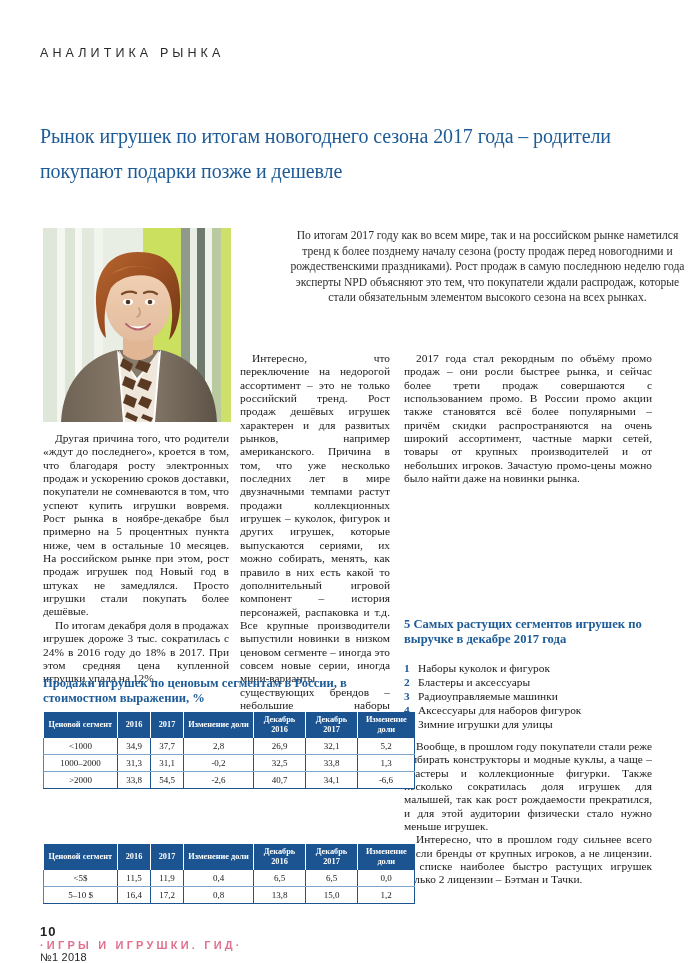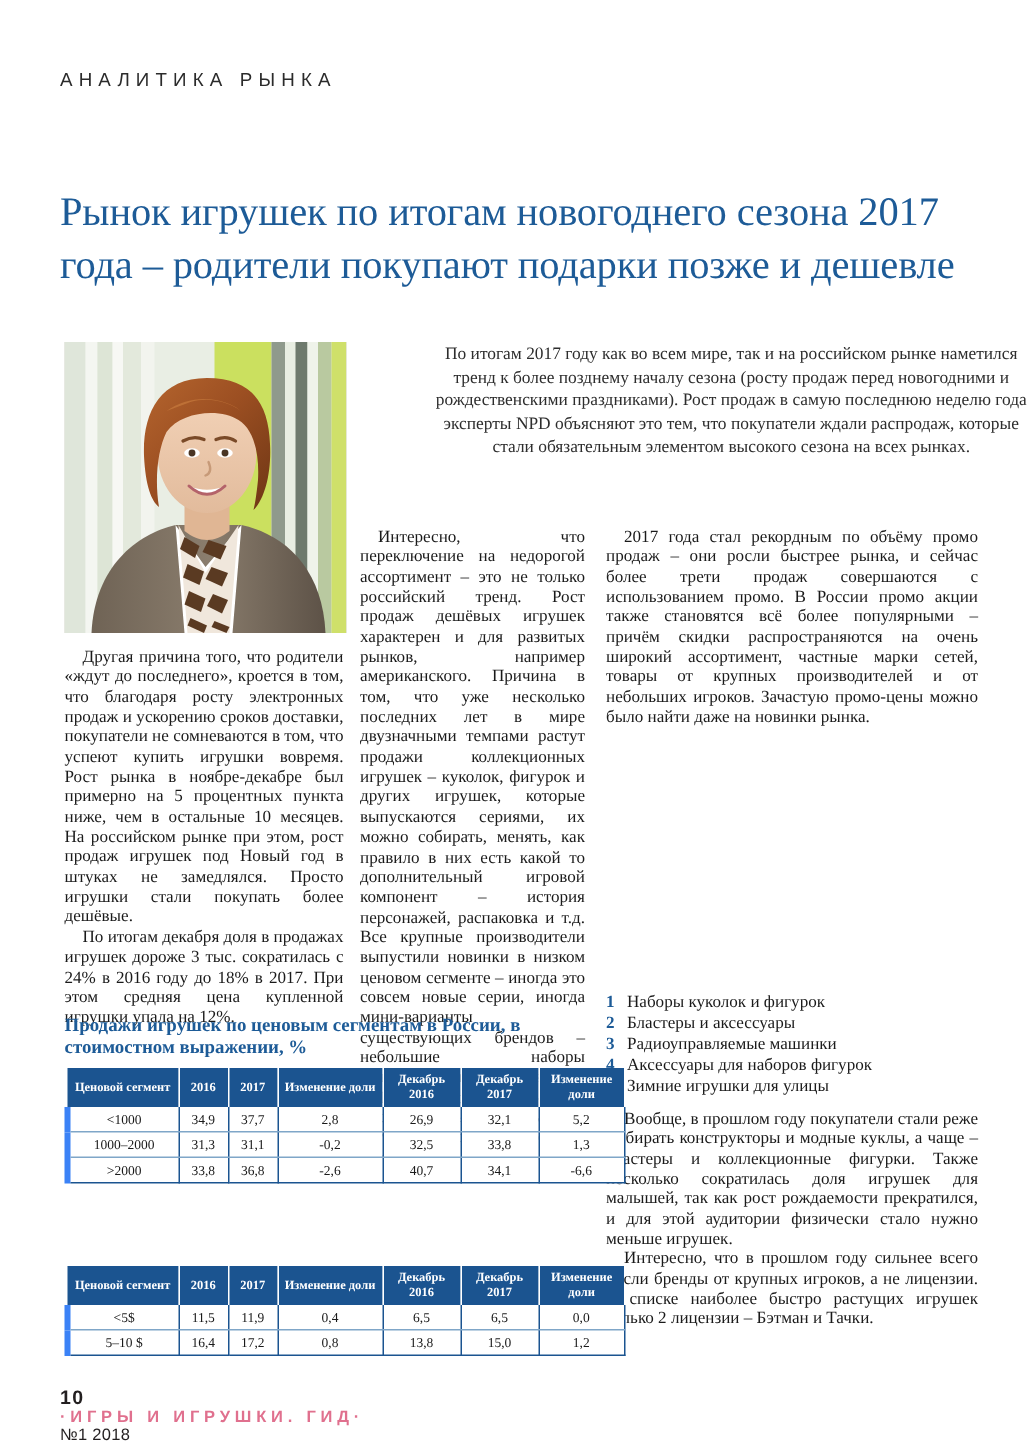--- a/index.html
+++ b/index.html
@@ -36,21 +36,21 @@
     white-space: nowrap;
   }
 
   
   .headline {
     position: absolute;
     left: 40px;
     top: 106px;
     width: 612px;
     font-family: "Liberation Serif", "DejaVu Serif", serif;
-    font-size: 27px;
+    font-size: 20px;
     line-height: 34.5px;
     color: #1d5b97;
     font-weight: 400;
     letter-spacing: -0.1px;
   }
 
   
   .photo {
     position: absolute;
     left: 43px;
@@ -147,21 +147,21 @@
   .dtable td {
     font-size: 9px;
     line-height: 11px;
     text-align: center;
     padding: 2.5px 2px;
     color: #1a1a1a;
     border-right: 1px solid #1b5490;
     border-bottom: 1px solid #7fa6c8;
     background: #ffffff;
   }
-  .dtable td:first-child { border-left: 4px solid #3b82f6; }
+  .dtable td:first-child { border-left: 1px solid #3b82f6; }
   .dtable tr:last-child td { border-bottom: 1px solid #1b5490; }
 
   .c0 { width: 74px; }
   .c1 { width: 33px; }
   .c2 { width: 33px; }
   .c3 { width: 70px; }
   .c4 { width: 52px; }
   .c5 { width: 52px; }
   .c6 { width: 57px; }
 
@@ -338,20 +338,21 @@
 
   <div class="col col-mid">
     <p>Интересно, что переключение на недорогой ассортимент – это не только российский тренд. Рост продаж дешёвых игрушек характерен и для развитых рынков, например американского. Причина в том, что уже несколько последних лет в мире двузначными темпами растут продажи коллекционных игрушек – куколок, фигурок и других игрушек, которые выпускаются сериями, их можно собирать, менять, как правило в них есть какой то дополнительный игровой компонент – история персонажей, распаковка и т.д. Все крупные производители выпустили новинки в низком ценовом сегменте – иногда это совсем новые серии, иногда мини-варианты существующих брендов – небольшие наборы конструкторов, мини-куклы.</p>
     <p>Также растёт глубина и масштабность промо акций, которые проводят крупные сети. Во всём мире сезон</p>
   </div>
 
   <div class="col col-right">
     <p>2017 года стал рекордным по объёму промо продаж – они росли быстрее рынка, и сейчас более трети продаж совершаются с использованием промо. В России промо акции также становятся всё более популярными – причём скидки распространяются на очень широкий ассортимент, частные марки сетей, товары от крупных производителей и от небольших игроков. Зачастую промо-цены можно было найти даже на новинки рынка.</p>
   </div>
 
+  <div class="rank-head">5 Самых растущих сегментов игрушек по выручке в декабре 2017 года</div>
   <ol class="rank-list">
     <li>
       <span class="rank-num">1</span>
       <span>Наборы куколок и фигурок</span>
     </li>
     <li>
       <span class="rank-num">2</span>
       <span>Бластеры и аксессуары</span>
     </li>
     <li>
@@ -411,21 +412,21 @@
         <td>31,3</td>
         <td>31,1</td>
         <td>-0,2</td>
         <td>32,5</td>
         <td>33,8</td>
         <td>1,3</td>
       </tr>
       <tr>
         <td>&gt;2000</td>
         <td>33,8</td>
-        <td>36,8</td>
+        <td>54,5</td>
         <td>-2,6</td>
         <td>40,7</td>
         <td>34,1</td>
         <td>-6,6</td>
       </tr>
     </tbody>
   </table>
 
 
   <table class="dtable t2">

